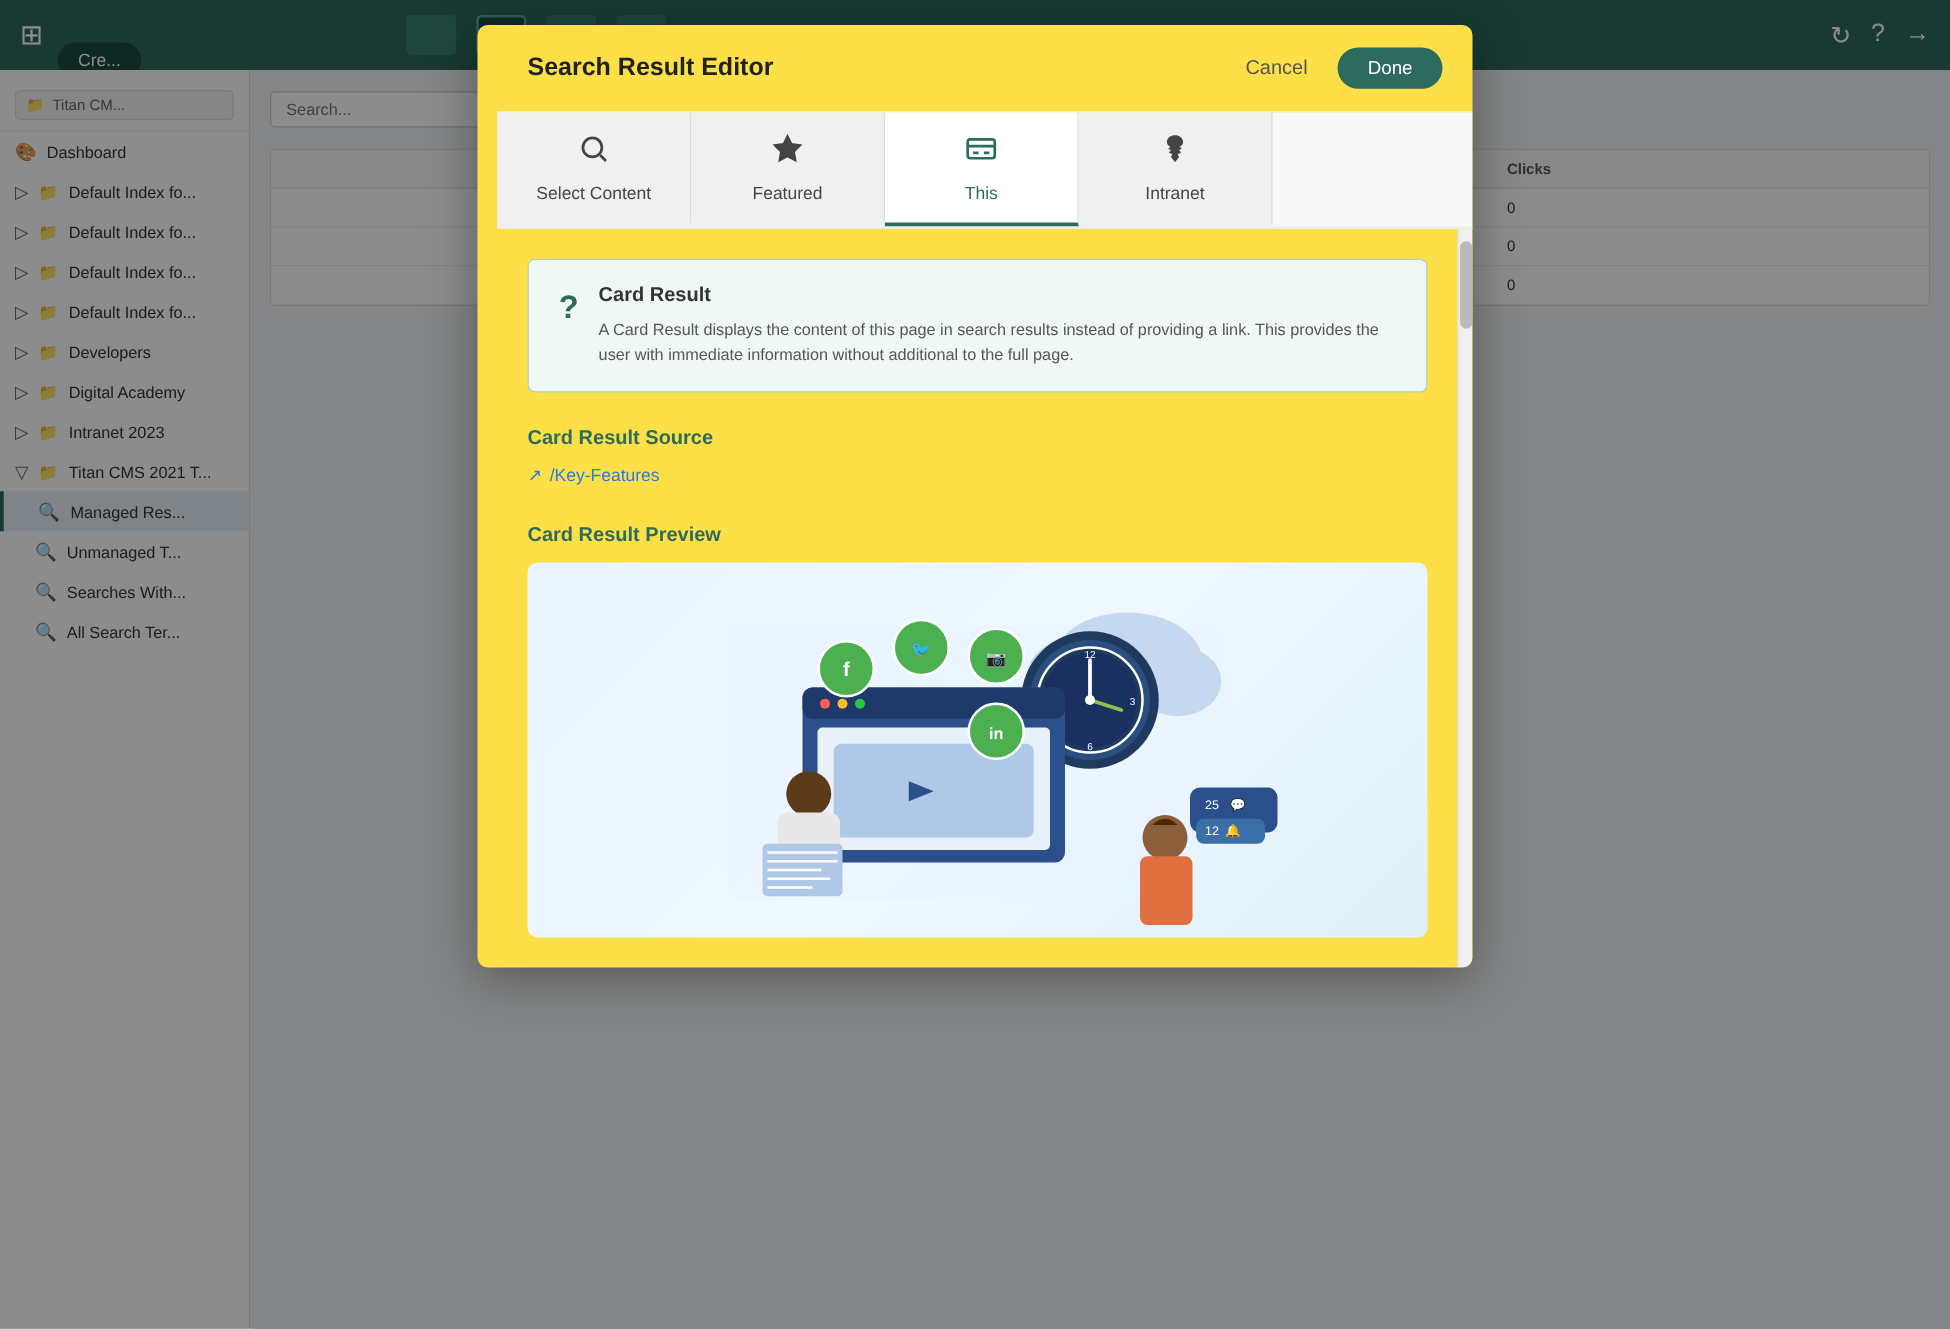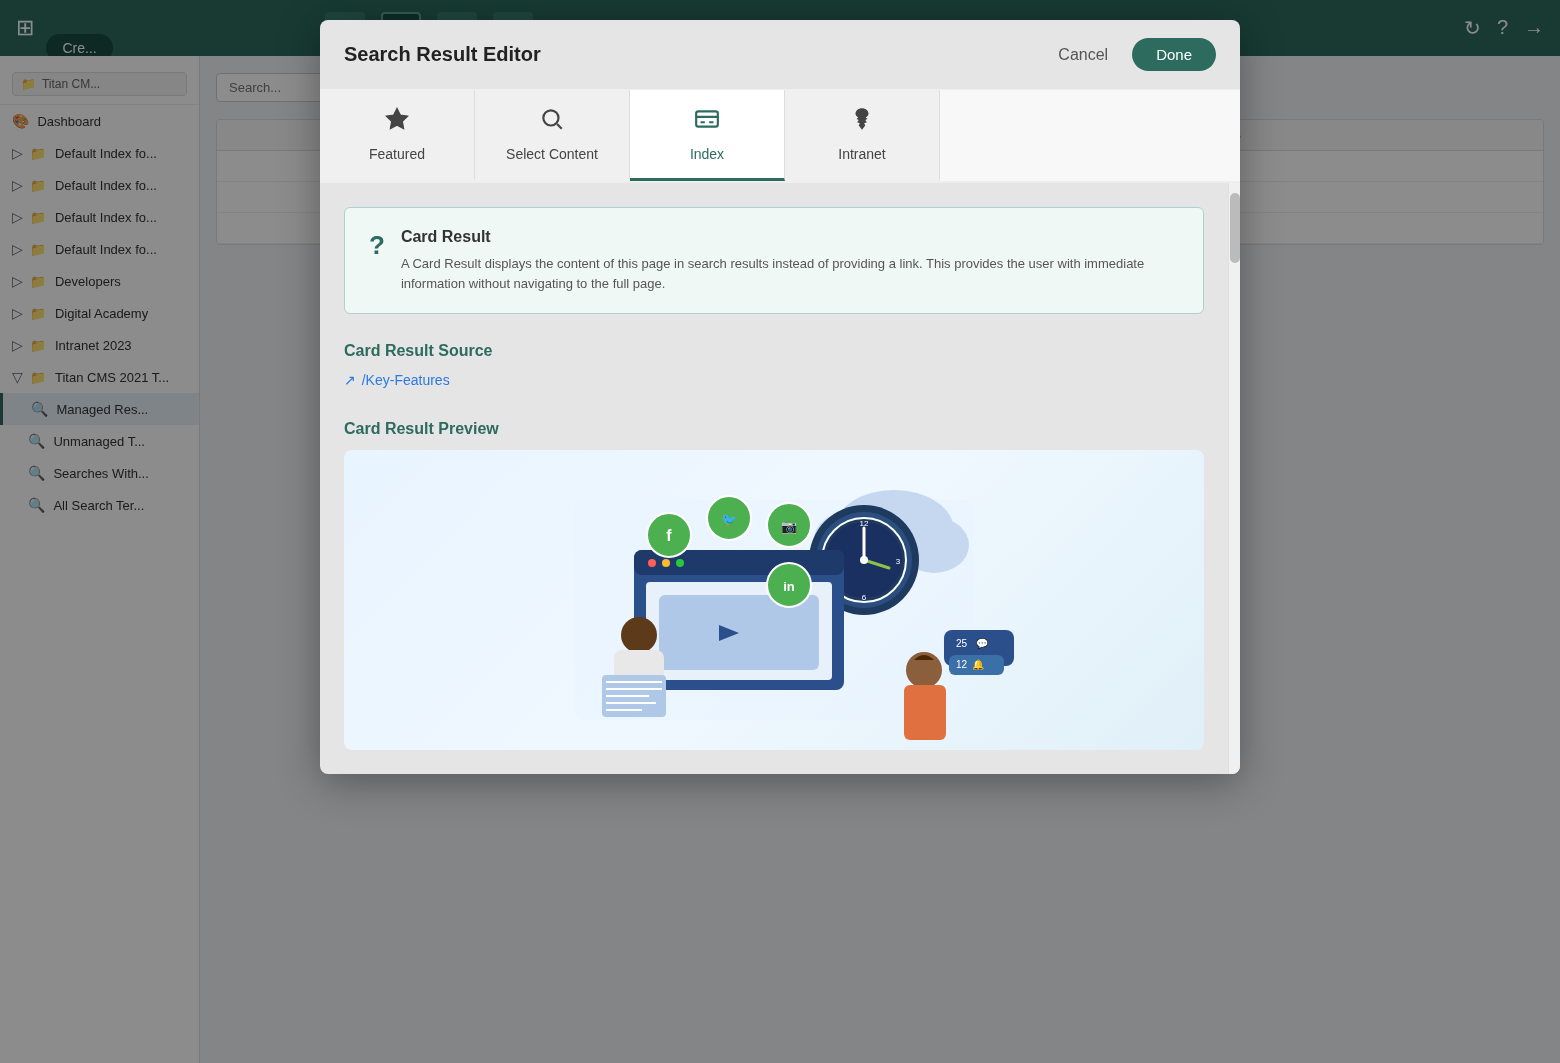--- a/index.html
+++ b/index.html
@@ -155,28 +155,29 @@
       background: rgba(0,0,0,0.45);
       display: flex;
       align-items: flex-start;
       justify-content: center;
       padding-top: 20px;
       z-index: 100;
     }
 
     
     .modal {
-      background: #e5e5e5;
+      background: #fde047;
       border-radius: 8px;
-      width: 920px;
+      width: 796px;
       max-height: 860px;
       display: flex;
       flex-direction: column;
       box-shadow: 0 8px 40px rgba(0,0,0,0.35);
       overflow: hidden;
+      padding-left: 16px;
     }
 
     .modal-header {
       display: flex;
       align-items: center;
       justify-content: space-between;
       padding: 18px 24px;
       border-bottom: 1px solid #eee;
     }
 
@@ -485,68 +486,68 @@
       <div class="modal-header-actions">
         <button class="cancel-btn">Cancel</button>
         <button class="done-btn">Done</button>
       </div>
     </div>
 
     <div class="tab-bar">
 
       <button class="tab">
         <span class="tab-icon">
-          <svg width="26" height="26" viewBox="0 0 24 24" fill="currentColor" stroke="currentColor" stroke-width="1">
-            <polygon points="12,2 15.09,8.26 22,9.27 17,14.14 18.18,21.02 12,17.77 5.82,21.02 7,14.14 2,9.27 8.91,8.26"></polygon>
-          </svg>
-        </span>
-        <span>Featured</span>
-      </button>
-
-      <button class="tab">
-        <span class="tab-icon">
           <svg width="26" height="26" viewBox="0 0 24 24" fill="none" stroke="currentColor" stroke-width="2">
             <circle cx="11" cy="11" r="7"></circle>
             <line x1="21" y1="21" x2="16.65" y2="16.65"></line>
           </svg>
         </span>
         <span>Select Content</span>
+      </button>
+
+      <button class="tab">
+        <span class="tab-icon">
+          <svg width="26" height="26" viewBox="0 0 24 24" fill="currentColor" stroke="currentColor" stroke-width="1">
+            <polygon points="12,2 15.09,8.26 22,9.27 17,14.14 18.18,21.02 12,17.77 5.82,21.02 7,14.14 2,9.27 8.91,8.26"></polygon>
+          </svg>
+        </span>
+        <span>Featured</span>
       </button>
 
 
       <button class="tab active">
         <span class="tab-icon">
           <svg width="26" height="26" viewBox="0 0 24 24" fill="none" stroke="currentColor" stroke-width="2">
             <rect x="2" y="5" width="20" height="14" rx="2"></rect>
             <line x1="2" y1="10" x2="22" y2="10"></line>
             <line x1="6" y1="15" x2="10" y2="15"></line>
             <line x1="14" y1="15" x2="18" y2="15"></line>
           </svg>
         </span>
-        <span>Index</span>
+        <span>This</span>
       </button>
 
       <button class="tab">
         <span class="tab-icon">
           <svg width="26" height="26" viewBox="0 0 24 24" fill="currentColor" stroke="none">
             <path d="M12 2C9 2 6 4 6 7c0 2 1.5 3 2.5 3.5L7 12l2 1-1.5 2 2.5 1L9 18l3 4 3-4-1-2 2.5-1-1.5-2 2-1-1.5-1.5C16.5 10 18 9 18 7c0-3-3-5-6-5z"></path>
           </svg>
         </span>
         <span>Intranet</span>
       </button>
     </div>
 
     <div class="modal-scrollbar-container">
       <div class="modal-body">
 
         <div class="info-box">
           <span class="question-mark">?</span>
           <div>
             <div class="info-title">Card Result</div>
-            <div class="info-text">A Card Result displays the content of this page in search results instead of providing a link. This provides the user with immediate information without navigating to the full page.</div>
+            <div class="info-text">A Card Result displays the content of this page in search results instead of providing a link. This provides the user with immediate information without additional to the full page.</div>
           </div>
         </div>
 
         <div class="section-title">Card Result Source</div>
         <a href="#" class="source-link">
           <span class="link-icon">↗</span>
           <span>/Key-Features</span>
         </a>
 
         <div class="preview-section">

